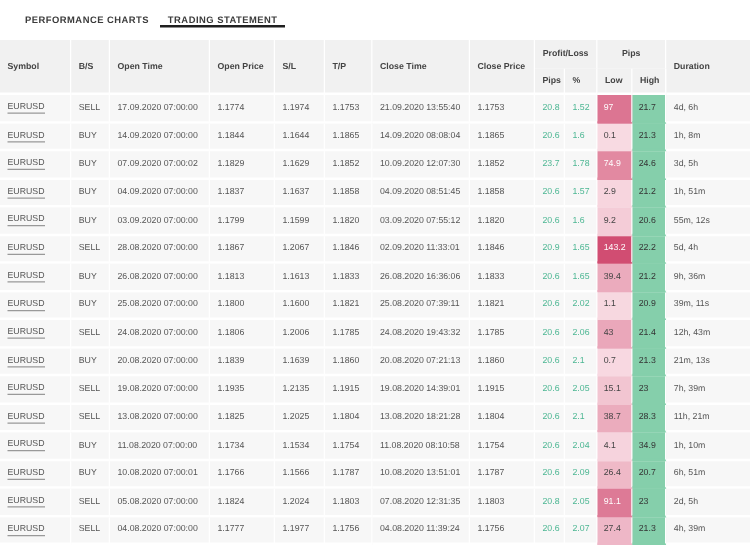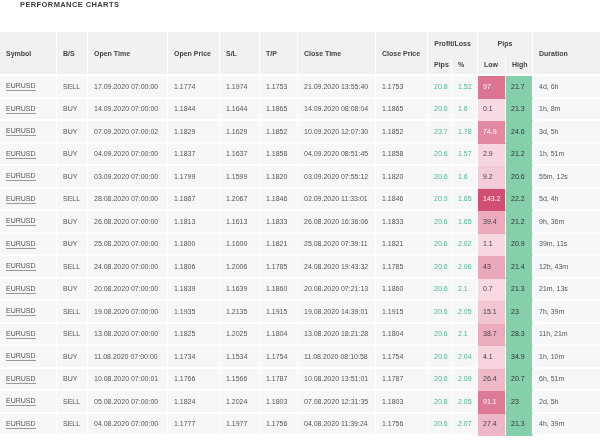--- a/index.html
+++ b/index.html
@@ -1,20 +1,20 @@
 <!DOCTYPE html>
 <html><head>
 <meta charset="utf-8">
 <style>
   * { margin:0; padding:0; box-sizing:border-box; }
   html,body { width:600px; height:440px; background:#ffffff;
     font-family:"Liberation Sans", sans-serif; overflow:hidden; }
 
   
-  .tabbar { height:32px; display:flex; align-items:flex-start; padding-left:14px; gap:3px; background:#fff; }
+  .tabbar { height:32px; display:flex; align-items:center; padding-left:14px; gap:3px; background:#fff; }
   .tab { display:flex; align-items:center; padding:0 6px; font-size:7.5px; font-weight:700;
          letter-spacing:.4px; color:#3b3b3b; border-bottom:2px solid transparent; cursor:pointer;
          text-transform:uppercase; }
   .tab.active { border-bottom-color:#1f1f1f; }
 
   
   table { width:600px; table-layout:fixed; border-collapse:separate; border-spacing:0;
           font-size:7px; color:#555; }
   th { background:#f1f1f1; font-weight:700; color:#444; text-align:left; padding:0 0 0 6px;
        border-right:1px solid #fff; white-space:nowrap; overflow:hidden; }
@@ -30,20 +30,21 @@
   td.num-green { color:#4bb692; }
   td.col-low  { padding-left:5px; color:#444; }
   td.col-high { padding-left:5px; color:#333; }
   .sym { display:inline-block; border-bottom:1px solid #999; color:#555; cursor:pointer; line-height:9px; }
 </style>
 </head>
 <body>
 
 <div class="tabbar">
   <div class="tab">PERFORMANCE CHARTS</div>
+  <div class="tab active">TRADING STATEMENT</div>
 </div>
 
 <table>
   <colgroup>
     <col style="width:57px">
       <col style="width:31px">
       <col style="width:80px">
       <col style="width:52px">
     <col style="width:40px">
       <col style="width:38px">

